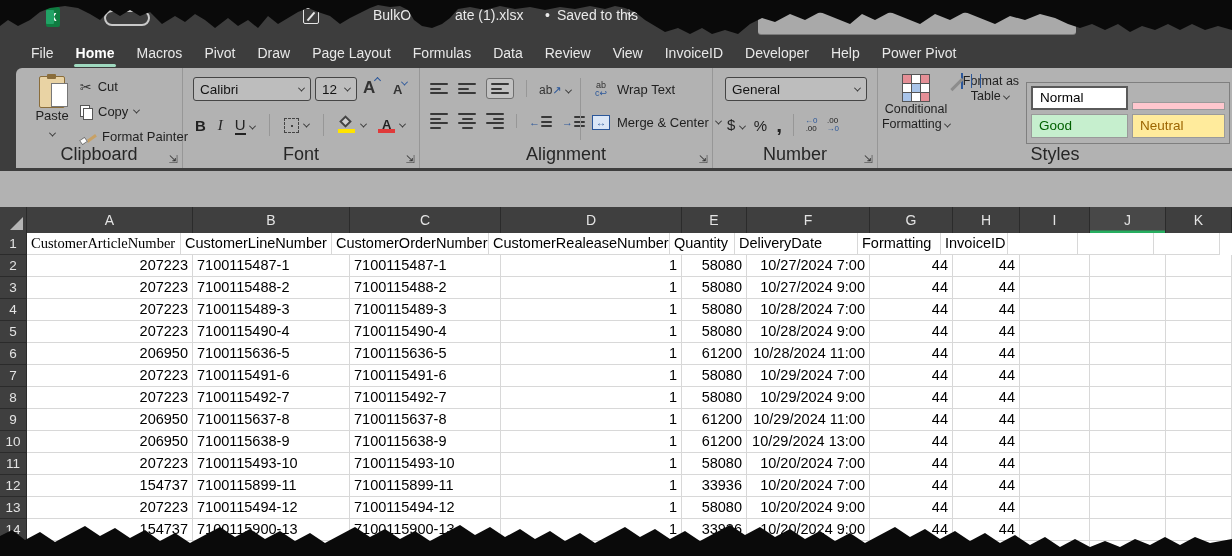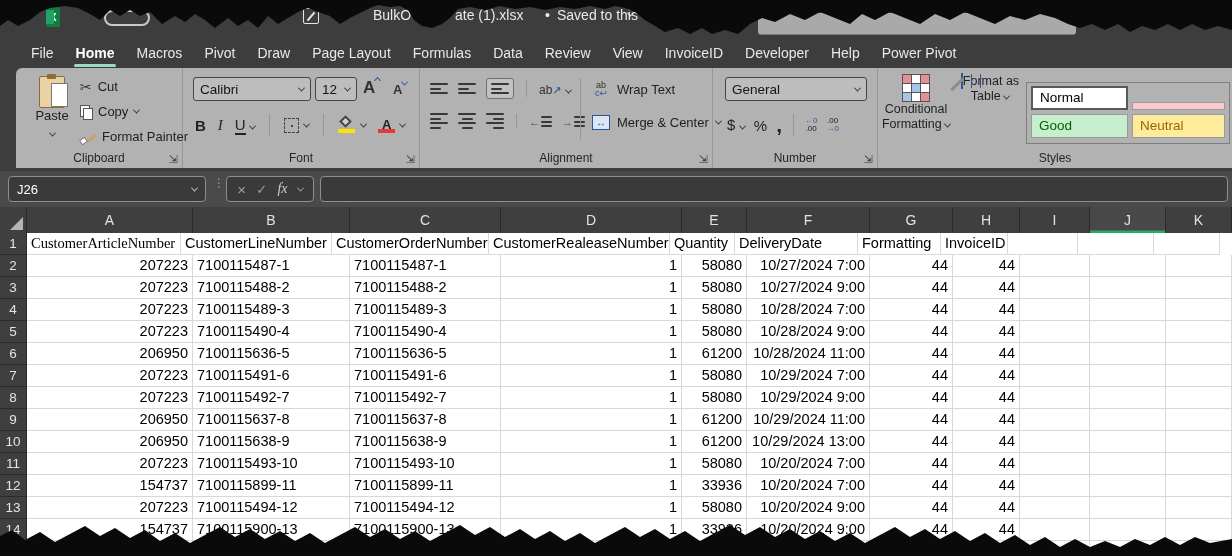--- a/index.html
+++ b/index.html
@@ -22,21 +22,21 @@
   .search-box { position:absolute; left:758px; top:13px; width:318px; height:21px; background:#a9a9a9; border-radius:3px; box-shadow:0 1px 0 #7a7a7a; }
   
   .menubar { position:absolute; left:0; top:40px; width:1232px; height:28px; background:#3d3d3d; display:flex; align-items:center; padding-left:20px; }
   .tab { position:relative; color:#e8e8e8; font-size:14px; padding:5px 11px 7px 11px; cursor:default; }
   .tab.active { color:#fff; font-weight:bold; }
   .tab.active::after { content:""; position:absolute; left:9px; right:9px; bottom:1px; height:3px; border-radius:2px; background:#9fd9bf; }
   
   .ribbon { position:absolute; left:0; top:68px; width:1232px; height:103px; background:#3d3d3d; }
   .ribbon-panel { position:absolute; left:16px; right:0; top:0; bottom:3px; background:#b2b2b2; border-radius:6px 0 0 0; }
   .rgroup { position:absolute; top:0; bottom:0; border-right:1px solid #979797; }
-  .rg-label { position:absolute; bottom:3px; left:0; right:0; text-align:center; font-size:12px; color:#262626; }
+  .rg-label { position:absolute; bottom:3px; left:0; right:0; text-align:center; font-size:18px; color:#262626; }
   .launcher { position:absolute; right:4px; bottom:3px; font-size:11px; color:#333; line-height:12px; }
   .chv { display:inline-block; width:5px; height:5px; border-right:1.6px solid currentColor; border-bottom:1.6px solid currentColor; transform:rotate(45deg) translate(-1px,-1px); }
   .chv.up { transform:rotate(-135deg); }
   .rbtn-txt { font-size:13px; color:#1f1f1f; white-space:nowrap; }
   
   .paste-btn { position:absolute; left:14px; top:8px; width:44px; text-align:center; }
   .clipboard-ic { position:relative; width:26px; height:32px; margin:0 auto; background:#e9d3a4; border:1.5px solid #8a6d3b; border-radius:2px; }
   .clipboard-ic .clip { position:absolute; left:7px; top:-3px; width:9px; height:5px; background:#8a6d3b; border-radius:1px; }
   .clipboard-ic .page { position:absolute; right:-4px; top:6px; width:17px; height:24px; background:#fff; border:1px solid #777; }
   .clip-small { display:flex; align-items:center; gap:6px; height:25px; }
@@ -331,34 +331,20 @@
             <div class="style-tile" style="background: rgb(255, 199, 206); color: #0f766e; margin-top: 16px;">Bad</div>
             <div class="style-tile" style="background: rgb(198, 239, 206); color: rgb(0, 97, 0);">Good</div>
             <div class="style-tile" style="background: rgb(255, 235, 156); color: rgb(156, 101, 0);">Neutral</div>
           </div>
         <div class="rg-label">Styles</div>
       </div>
 
     </div>
   </div>
 
-  <div class="fbar">
-    <div class="namebox">
-        <span>J26</span>
-        <span class="chv"></span>
-      </div>
-    <div class="fdots">⋮</div>
-    <div class="fxbox">
-      <span style="font-size:15px;">×</span>
-      <span>✓</span>
-      <span class="fx">fx</span>
-      <span class="chv" style="color:#9e9e9e;"></span>
-    </div>
-    <div class="finput"></div>
-  </div>
 
   <div class="sheet">
     <div class="col-hdr-row" id="col-headers">
         <div class="corner"></div>
         <div class="col-hdr" style="width: 166px;">A</div>
         <div class="col-hdr" style="width: 157px;">B</div>
         <div class="col-hdr" style="width: 151px;">C</div>
         <div class="col-hdr" style="width: 181px;">D</div>
         <div class="col-hdr" style="width: 65px;">E</div>
         <div class="col-hdr" style="width: 123px;">F</div>

